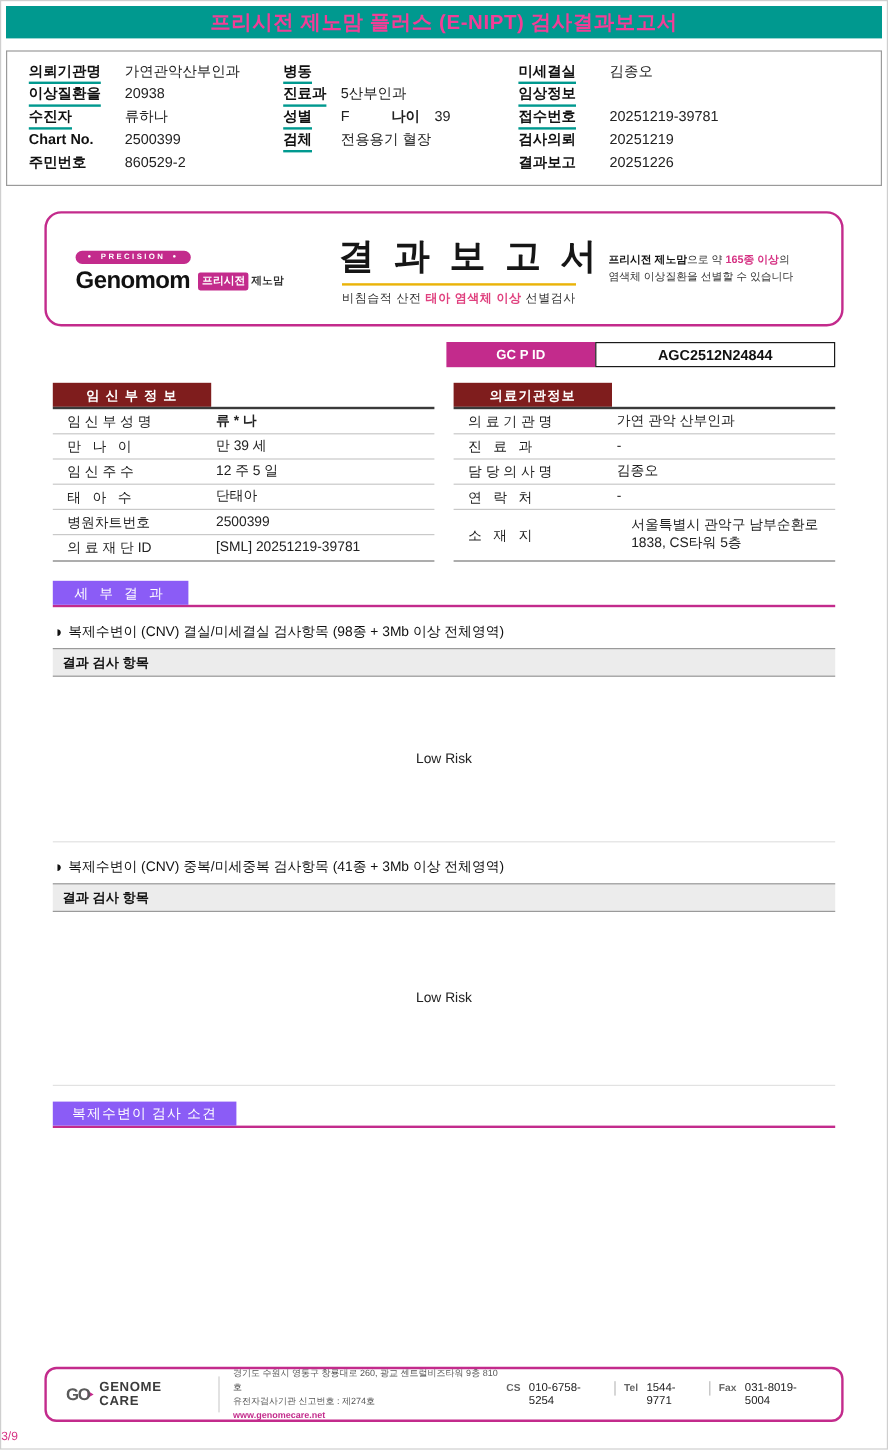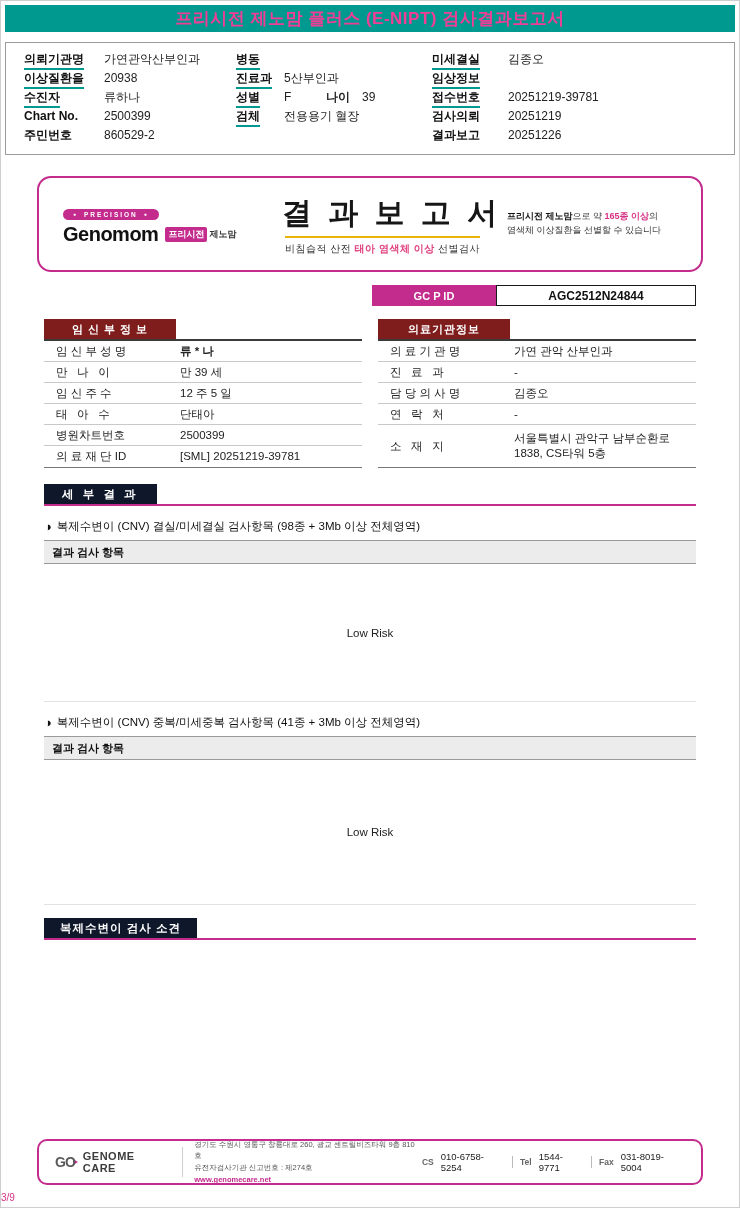--- a/index.html
+++ b/index.html
@@ -48,47 +48,47 @@
 
   
   .tables { display:flex; margin:13px 43px 0; gap:16px; }
   .tbl { flex:1; }
   .tbl-head { width:132px; background:#7f1d1d; color:#fff; font-size:11px; font-weight:bold; text-align:center; padding:3px 0 2px; letter-spacing:1px; }
   .tbl-body { border-top:2px solid #3a3a3a; border-bottom:1px solid #777; }
   .trow { display:flex; align-items:center; min-height:21px; border-bottom:1px solid #c9c9c9; font-size:11.5px; }
   .trow:last-child { border-bottom:none; }
   .tlabel { width:126px; padding-left:12px; color:#222; white-space:pre; }
   .tvalue { flex:1; padding:2px 4px 2px 10px; color:#222; line-height:1.3; }
-  .trow.tall { min-height:42px; }
+  .trow.tall { min-height:42px;gap:12px; }
   .tvalue.bold { font-weight:bold; }
 
   
   .section-bar { margin:16px 43px 0; border-bottom:2px solid #C32B8C; display:flex; }
-  .bar-label { background:#0f172a; color:#fff; font-weight:bold; font-size:11.5px; padding:3px 18px 2px; letter-spacing:3px; }
+  .bar-label { background:#8b5cf6; color:#fff; font-weight:normal; font-size:11.5px; padding:3px 18px 2px; letter-spacing:3px; }
   .bar-label.opinion { letter-spacing:1px; padding:3px 16px 2px; }
 
   
   .cnv-head { margin:13px 43px 0; font-size:11.5px; color:#111; display:flex; align-items:center; gap:5px; }
   .cnv-icon { font-size:13px; line-height:1; color:#111; }
   .col-head { margin:6px 43px 0; background:#ececec; border-top:1px solid #9a9a9a; border-bottom:1px solid #9a9a9a; font-weight:bold; font-size:11px; padding:4px 8px 3px; color:#111; }
   .result-area { margin:0 43px; display:flex; align-items:center; justify-content:center; font-size:11.5px; color:#222; border-bottom:1px solid #e2e2e2; }
   .result-area.a1 { height:138px; }
   .result-area.a2 { height:145px; }
   .opinion-gap { margin-top:13px; }
 
   
   .footer { position:absolute; left:36px; right:36px; bottom:22px; height:46px; border:2px solid #C32B8C; border-radius:10px; display:flex; align-items:center; padding:0 16px; }
   .fbrand { display:flex; align-items:center; gap:5px; }
   .fmark { font-size:14px; font-weight:bold; color:#5a5a5a; letter-spacing:-1px; position:relative; }
   .fmark-accent { display:inline-block; width:0; height:0; border-left:5px solid #C32B8C; border-top:3px solid transparent; border-bottom:3px solid transparent; margin-left:-7px; }
   .fbrand-text { font-size:11px; font-weight:bold; color:#3c3c3c; letter-spacing:0.5px; }
   .fdivider { width:1px; height:30px; background:#cfcfcf; margin:0 11px; }
   .faddr { font-size:7.5px; color:#555; line-height:1.55; }
   .faddr .web { color:#C32B8C; font-weight:bold; }
-  .fcontacts { margin-left:auto; display:flex; align-items:center; gap:7px; font-size:9.5px; color:#222; }
+  .fcontacts { margin-left:auto; display:flex; gap:7px; font-size:9.5px; color:#222; }
   .fc-label { font-weight:bold; color:#666; font-size:8.5px; }
   .fc-sep { width:1px; height:12px; background:#bbb; }
   .pagenum { position:absolute; bottom:4px; left:0; right:0; text-align:left; color:#D63384; font-size:10px; }
 </style>
 </head>
 <body>
 
 <div class="page">
 
   <div class="topbar">

